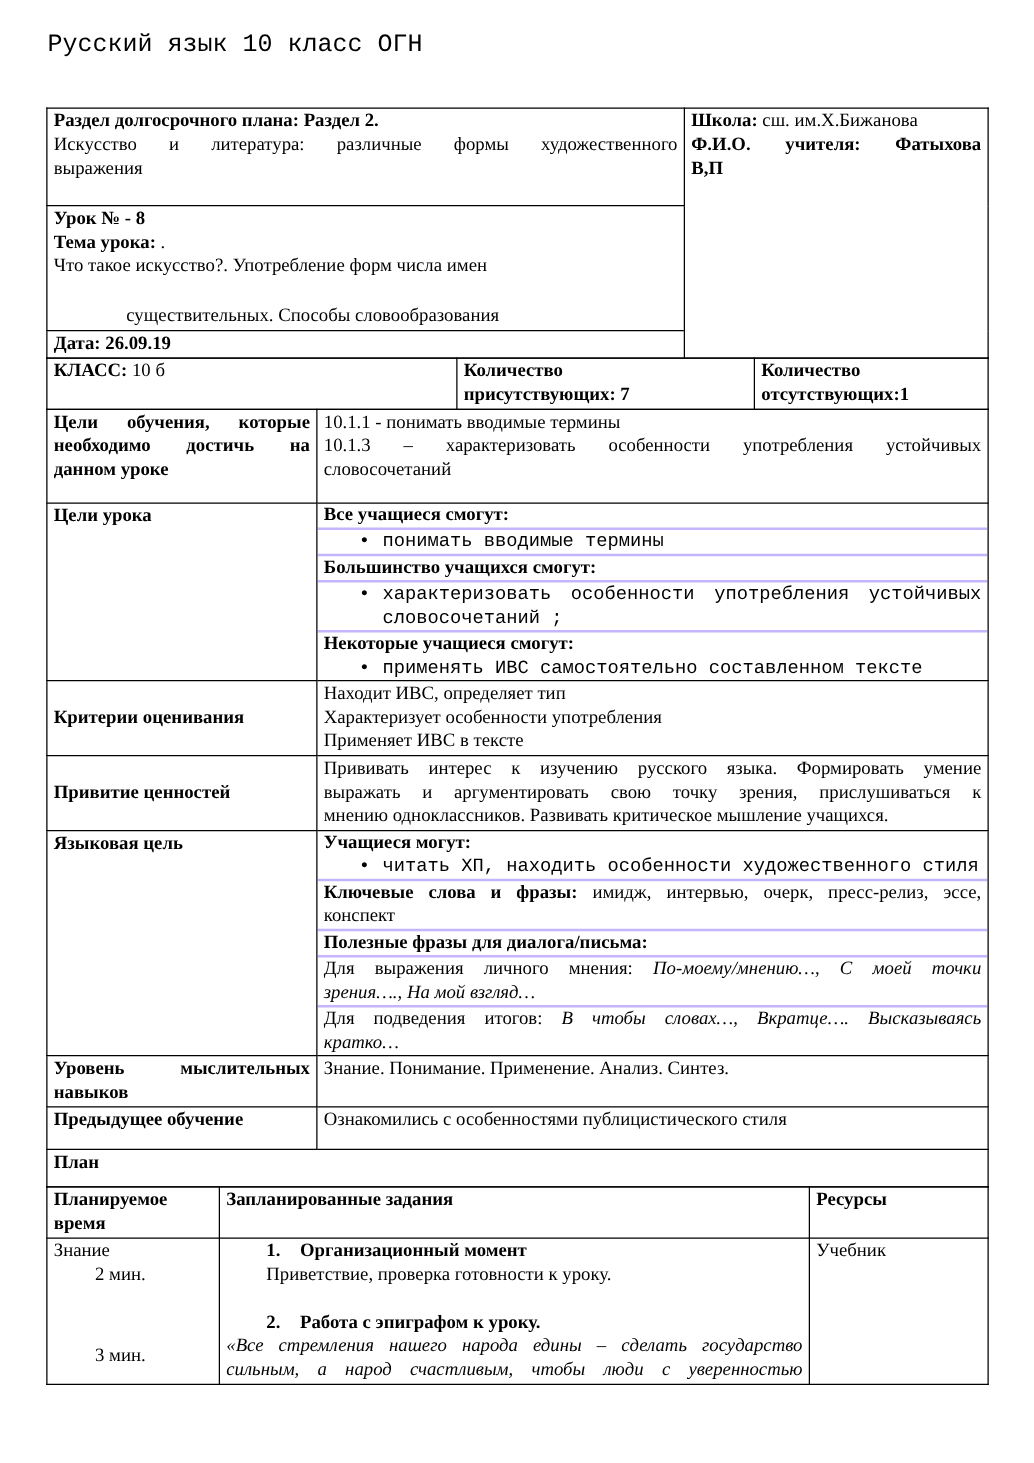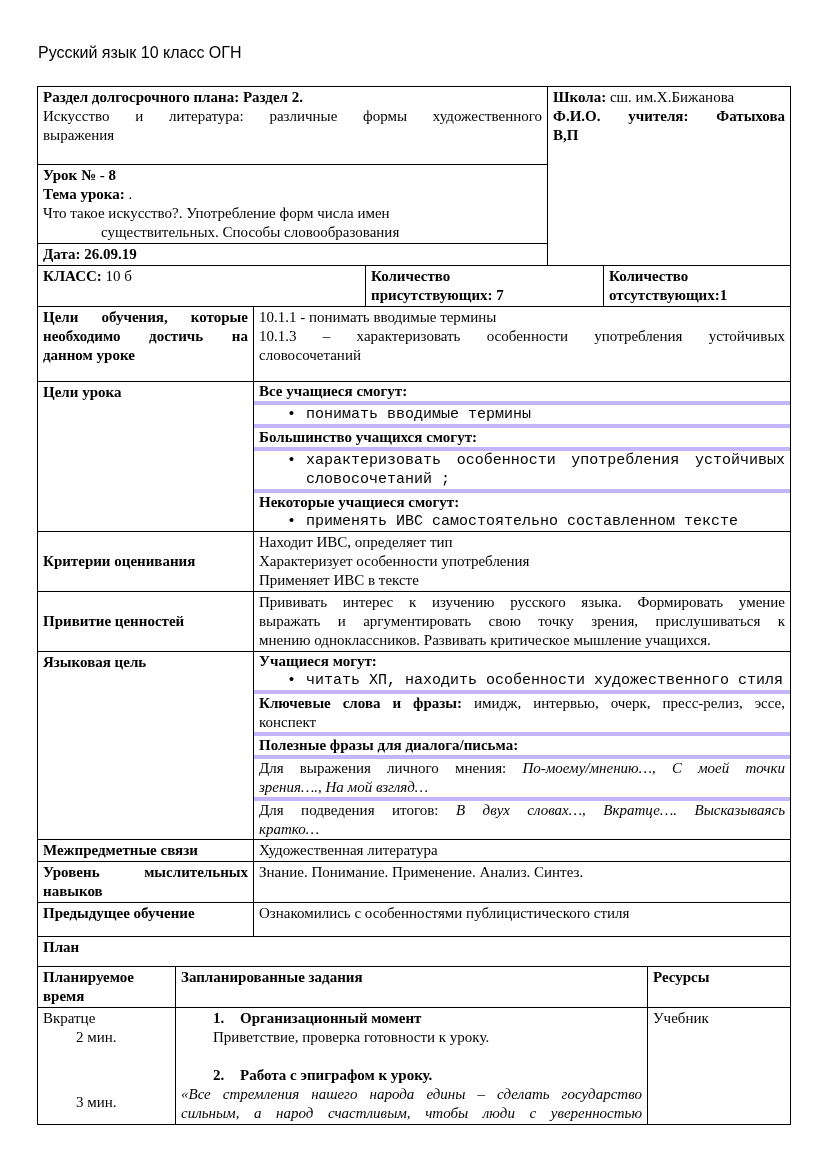--- a/index.html
+++ b/index.html
@@ -3,38 +3,38 @@
 <meta charset="utf-8">
 <style>
   * { box-sizing: border-box; }
   html,body { margin:0; padding:0; background:#ffffff; }
   .page {
     position:relative; width:827px; height:1170px; background:#fff;
     font-family:"Liberation Serif", serif; font-size:15px; line-height:19px; color:#000;
     overflow:hidden;
   }
   .doc-header {
-    position:absolute; left:38px; top:44px;
-    font-family:Liberation Sans, sans-serif; font-size:16px; line-height:17px;
+    position:absolute; left:38px; top:28px;
+    font-family:Liberation Mono, monospace; font-size:20px; line-height:17px;
   }
   .content { position:absolute; left:37px; top:86px; width:754px; }
   table.doc { border-collapse:collapse; table-layout:fixed; width:753px; }
   table.doc + table.doc { margin-top:-1px; }
   td { border:1px solid #000; vertical-align:top; padding:1px 5px; overflow:hidden; }
   .b { font-weight:bold; }
   .i { font-style:italic; }
   .j { text-align:justify; }
   .js { text-align:justify; text-align-last:justify; }
   td.vmid { vertical-align:middle; }
   td.nopad { padding:0; }
-  .subrow { padding:0 5px; border-bottom:4px solid #c4b5fd; }
+  .subrow { padding:0 5px; border-bottom:2px solid #c4b5fd; }
   .subrow:last-child { border-bottom:none; }
   .bul { position:relative; padding-left:47px; text-align:justify;font-family:Liberation Mono, monospace; }
   .bul::before { content:"\2022"; position:absolute; left:28px; top:0; }
-  .indent2 { padding-left:58px; }
+  .indent2 { padding-left:58px;margin-top:21px; }
   .mh75 { min-height:75px; }
   .mh72 { min-height:72px; }
   .mh38 { min-height:38px; }
   .mh31 { min-height:31px; }
   .mh27 { min-height:27px; }
   .numline { padding-left:32px; }
   .numline .num { display:inline-block; min-width:27px; font-weight:bold; }
   .gap { height:19px; }
   .pl33 { padding-left:33px; }
   .t2mins { margin-top:46px; }
@@ -174,30 +174,26 @@
           <div class="subrow">
             <div class="js"><span class="b">Ключевые слова и фразы:</span><span> имидж, интервью, очерк, пресс-релиз, эссе,</span></div>
             <div>конспект</div>
           </div>
           <div class="subrow b">Полезные фразы для диалога/письма:</div>
           <div class="subrow">
             <div class="js"><span>Для выражения личного мнения: </span><span class="i">По-моему/мнению…, С моей точки</span></div>
             <div class="i">зрения…., На мой взгляд…</div>
           </div>
           <div class="subrow">
-            <div class="js"><span>Для подведения итогов: </span><span class="i">В двух словах…, Вкратце…. Высказываясь</span></div>
+            <div class="js"><span>Для подведения итогов: </span><span class="i">В чтобы словах…, Вкратце…. Высказываясь</span></div>
             <div class="i">кратко…</div>
           </div>
         </td>
       </tr>
 
-      <tr>
-        <td class="b">Межпредметные связи</td>
-        <td>Художественная литература</td>
-      </tr>
 
       <tr>
         <td class="b j">Уровень мыслительных навыков</td>
         <td>Знание. Понимание. Применение. Анализ. Синтез.</td>
       </tr>
 
       <tr>
         <td class="b">Предыдущее обучение</td>
         <td>
           <div class="mh31">Ознакомились с особенностями публицистического стиля</div>
@@ -222,21 +218,21 @@
       <tbody>
           <tr>
         <td>
               <div class="b mh38">Планируемое время</div>
             </td>
         <td class="b">Запланированные задания</td>
         <td class="b">Ресурсы</td>
       </tr>
       <tr>
         <td>
-          <div>Вкратце</div>
+          <div>Знание</div>
           <div class="pl33">2 мин.</div>
           <div class="pl33 t2mins">3 мин.</div>
         </td>
         <td>
           <div class="numline"><span class="num">1.</span><span class="b">Организационный момент</span></div>
           <div class="numline">Приветствие, проверка готовности к уроку.</div>
           <div class="gap"></div>
           <div class="numline"><span class="num">2.</span><span class="b">Работа с эпиграфом к уроку.</span></div>
           <div class="i js">«Все стремления нашего народа едины – сделать государство</div>
           <div class="i js">сильным, а народ счастливым, чтобы люди с уверенностью</div>

